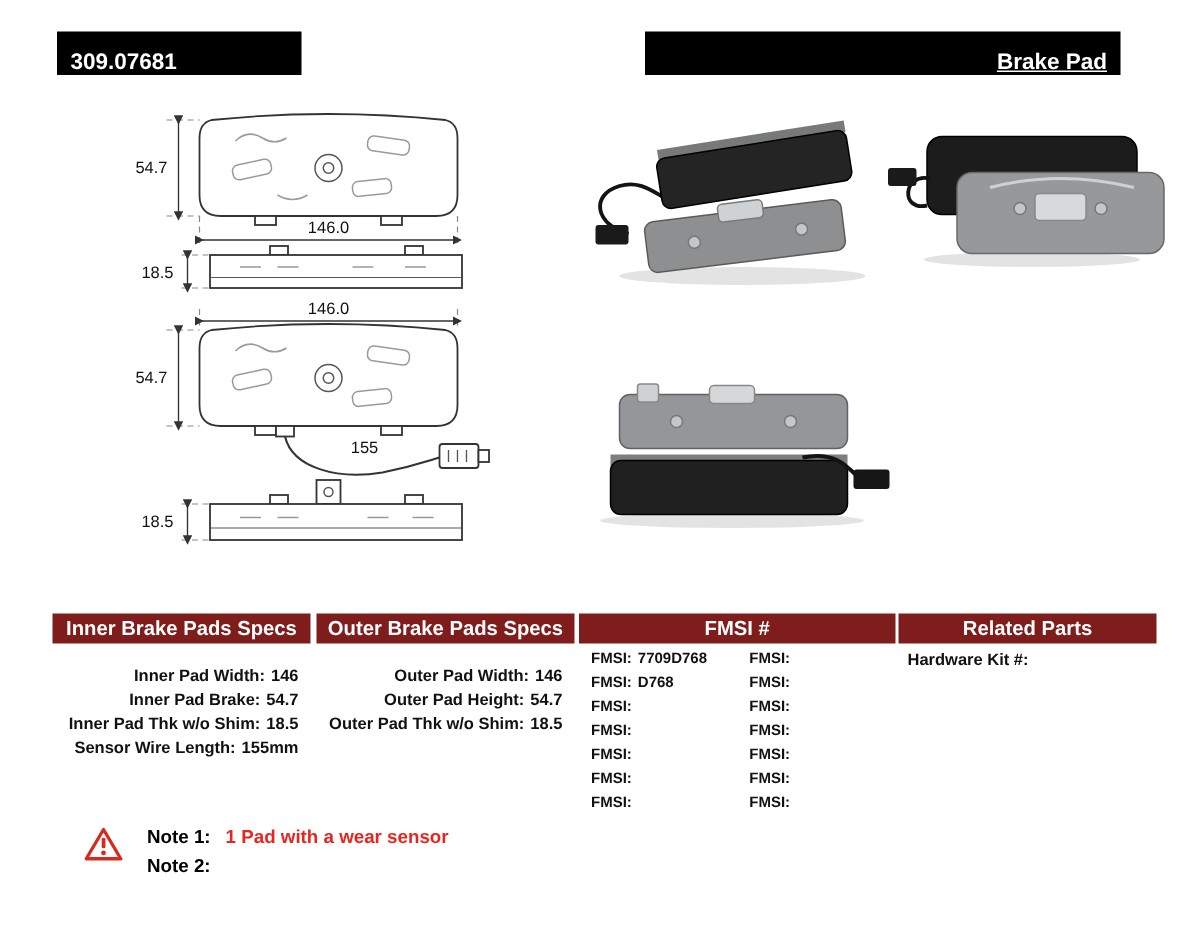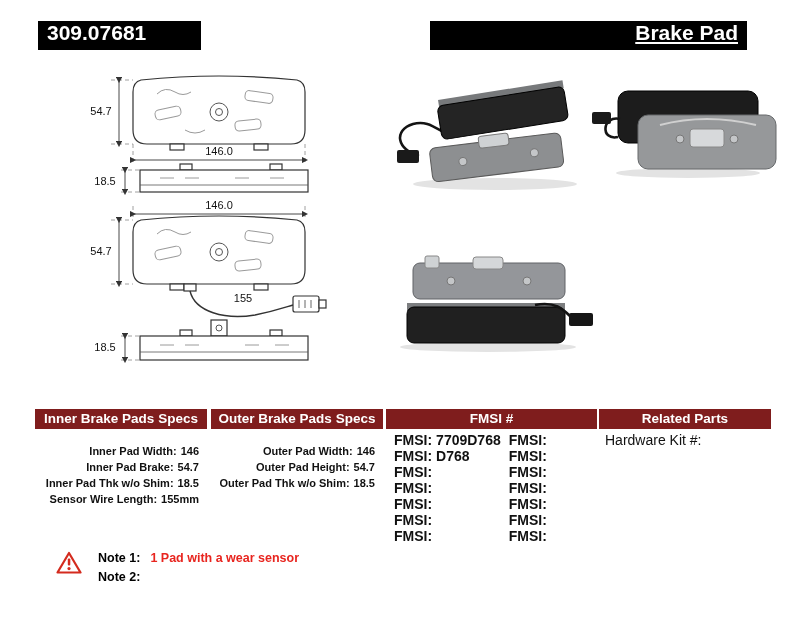--- a/index.html
+++ b/index.html
@@ -1,41 +1,41 @@
 <!DOCTYPE html>
 <html><head>
 <meta charset="utf-8">
 <style>
   html,body{margin:0;padding:0;background:#fff;}
   .page{position:relative;width:800px;height:619px;background:#fff;overflow:hidden;
         font-family:"Liberation Sans",sans-serif;color:#111;}
   
   .hdr-bar{position:absolute;top:21px;height:29px;background:#000;color:#fff;
-           font-weight:bold;font-size:21px;display:flex;align-items:flex-start;box-sizing:border-box;}
+           font-weight:bold;font-size:15px;display:flex;align-items:flex-end;box-sizing:border-box;}
   .hdr-left{left:38px;width:163px;padding-left:9px;}
   .hdr-right{left:430px;width:317px;justify-content:flex-end;padding-right:9px;text-decoration:underline;}
   
   .drawings{position:absolute;left:85px;top:68px;width:270px;height:330px;}
   .drawings text{font-family:"Liberation Sans",sans-serif;font-size:11px;fill:#111;}
   .outline{fill:#fff;stroke:#333;stroke-width:1.2;}
   .dim{stroke:#333;stroke-width:0.9;}
   .ext{stroke:#888;stroke-width:0.8;stroke-dasharray:4 3;}
   .stamp{stroke:#9a9a9a;fill:none;stroke-width:1;}
   
   .photo{position:absolute;}
   
   .col{position:absolute;top:409px;}
   .col-hdr{background:#7f1d1d;color:#fff;font-weight:bold;font-size:13.5px;text-align:center;
            height:20px;line-height:20px;}
   .rows{padding-top:14px;}
   .spec-row{font-size:11px;line-height:16px;text-align:right;padding-right:8px;font-weight:bold;}
   .val{margin-left:4px;}
   .fmsi-grid{display:grid;grid-template-columns:1fr 1fr;padding-top:3px;}
-  .fmsi-cell{font-size:14px;line-height:16px;padding-left:8px;font-weight:bold;}
-  .rel-row{font-size:14px;line-height:16px;padding:3px 0 0 6px;font-weight:normal;}
+  .fmsi-cell{font-size:10px;line-height:16px;padding-left:8px;font-weight:bold;}
+  .rel-row{font-size:11px;line-height:16px;padding:3px 0 0 6px;font-weight:bold;}
   
   .notes{position:absolute;left:56px;top:549px;display:flex;align-items:flex-start;gap:16px;}
   .warning-svg{width:26px;height:24px;margin-top:2px;}
   .note-row{font-size:12.5px;line-height:19px;}
   .note-label{font-weight:bold;color:#000;margin-right:10px;}
   .note-red{color:#e8251f;font-weight:bold;}
 </style>
 </head>
 <body>
 

